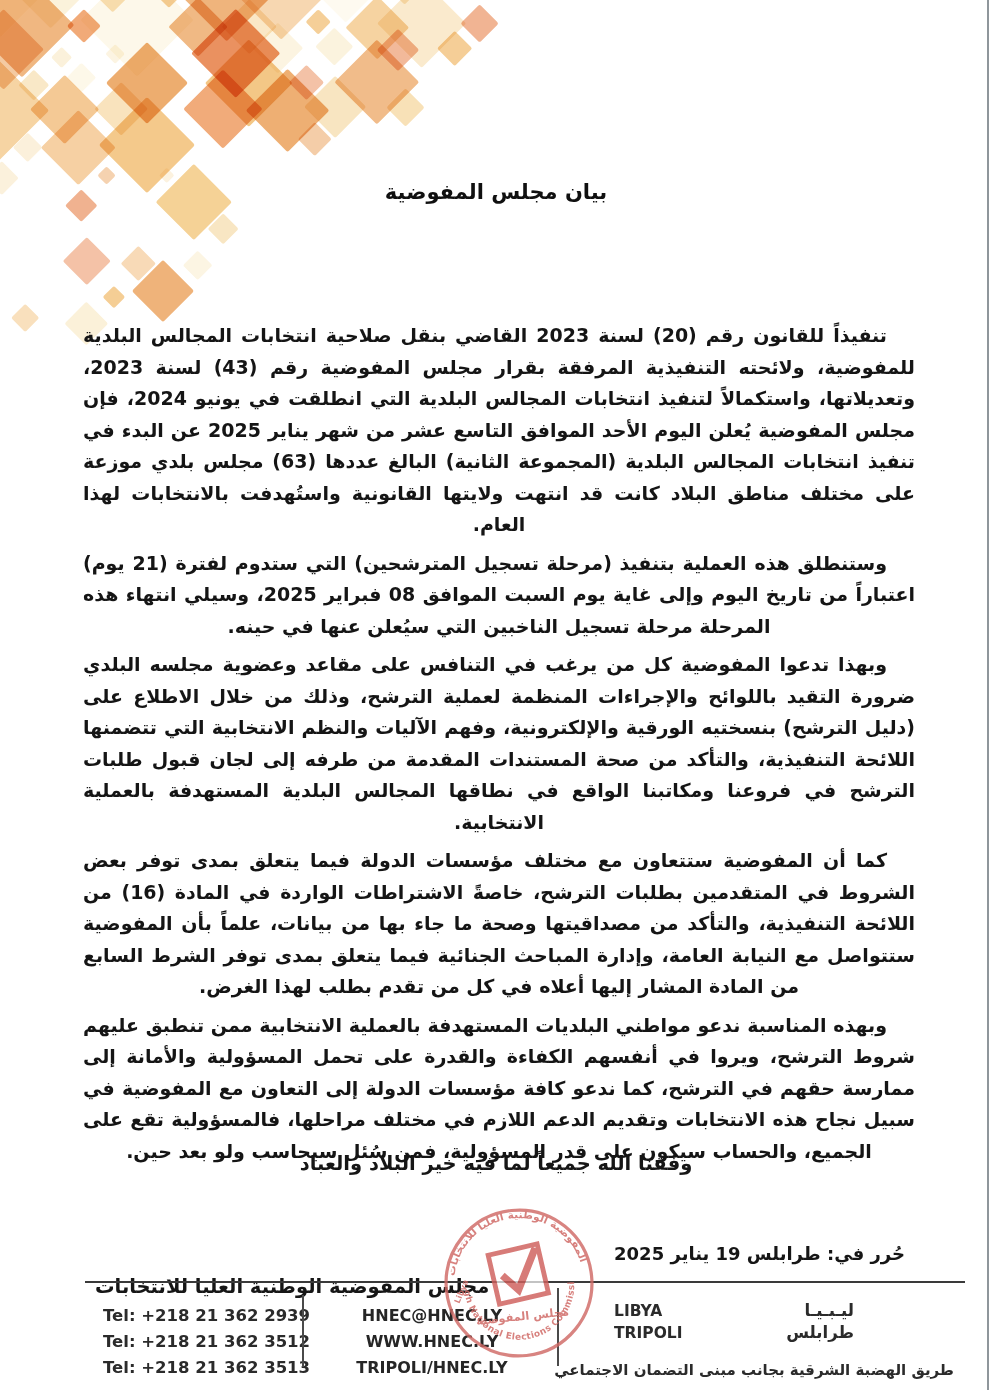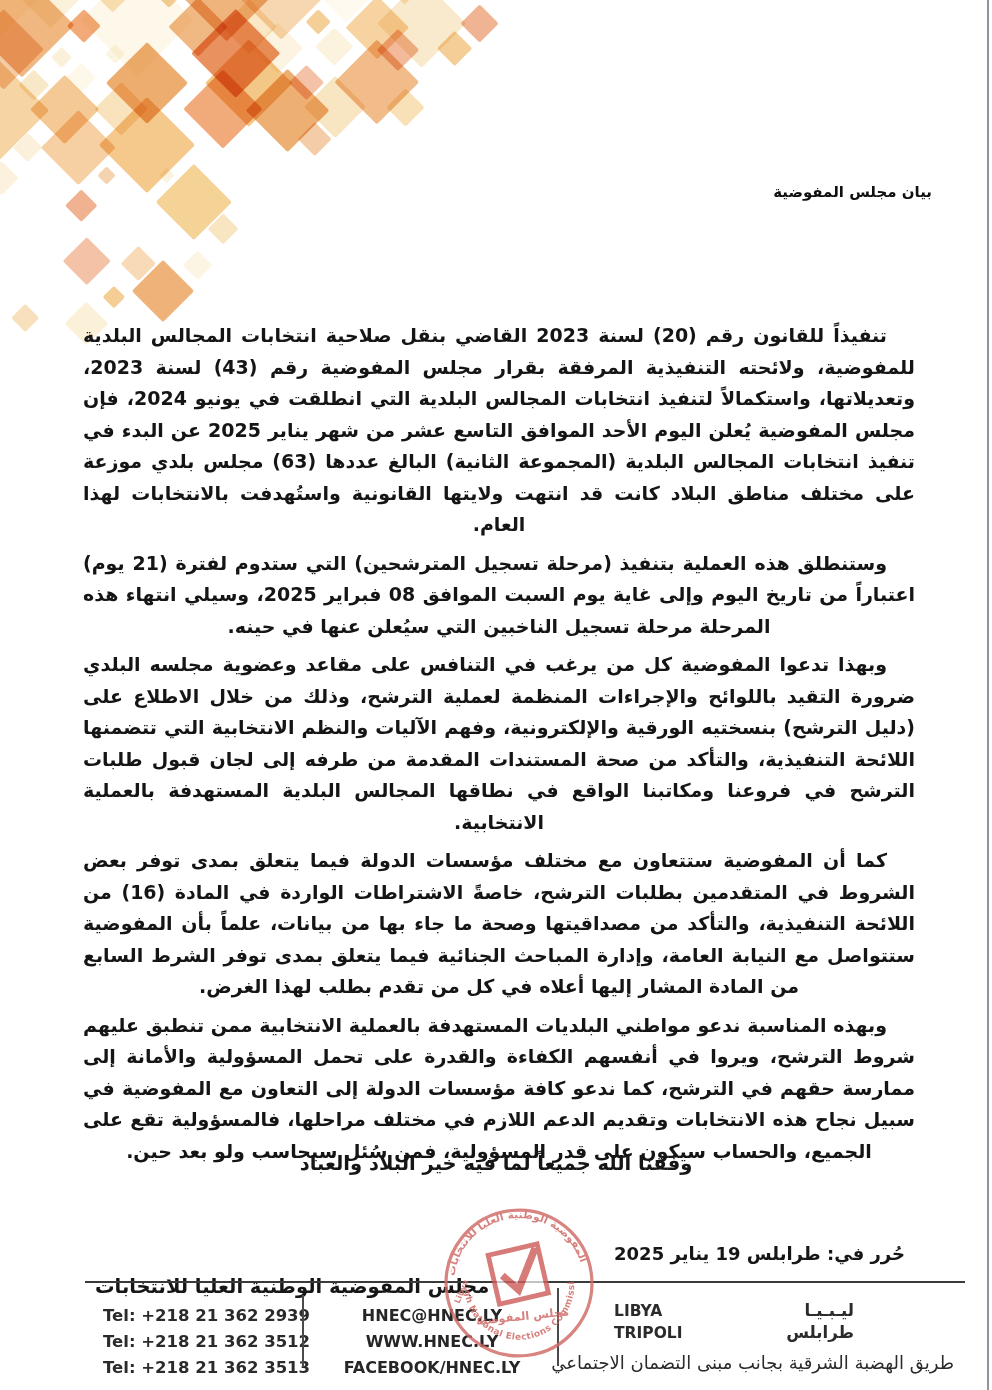--- a/index.html
+++ b/index.html
@@ -17,21 +17,21 @@
   
   .logo{position:absolute;top:52px;left:540px;width:410px;height:118px;display:flex;gap:12px;z-index:2;}
   .logo-box{width:102px;height:112px;flex:0 0 auto;}
   .logo-text{display:flex;flex-direction:column;justify-content:flex-start;width:296px;}
   .logo-ar{color:#4ba0d2;font-weight:bold;font-size:29px;line-height:37px;text-align:center;white-space:nowrap;}
   .logo-en{color:#17375e;font-weight:bold;font-size:14.6px;margin-top:4px;text-align:center;white-space:nowrap;}
 
   
   .headings{position:absolute;top:170px;left:60px;right:60px;text-align:center;z-index:2;}
   .headings>div{font-weight:bold;color:#101010;}
-  .h1{font-size:15px;line-height:45px;text-align:right;}
+  .h1{font-size:21px;line-height:45px;}
   .h2{font-size:21px;line-height:45px;}
   .h3{font-size:21px;line-height:45px;}
 
   
   .bodytext{
     position:absolute;top:320px;left:83px;width:832px;z-index:2;
     font-size:19px;font-weight:bold;line-height:31.5px;color:#151515;
     text-align:justify;text-align-last:center;-moz-text-align-last:center;
   }
   .bodytext p{margin:0 0 7px 0;text-indent:28px;}
@@ -58,21 +58,21 @@
   .v1{left:302px;top:1295px;height:72px;}
   .v2{left:557px;top:1288px;height:78px;}
   .f-phones{position:absolute;left:103px;top:1303px;font-size:16.5px;font-weight:bold;
     line-height:26px;color:#2b2b2b;z-index:2;white-space:nowrap;}
   .f-web{position:absolute;left:318px;top:1303px;width:228px;text-align:center;
     font-size:16px;font-weight:bold;line-height:26px;color:#262626;z-index:2;}
   .f-loc{position:absolute;left:602px;top:1300px;width:352px;z-index:2;color:#2b2b2b;}
   .loc-row{display:flex;justify-content:space-between;align-items:flex-start;}
   .loc-en{font-size:15.5px;font-weight:bold;line-height:22px;margin-left:12px;}
   .loc-ar{font-size:16.5px;font-weight:bold;line-height:22px;margin-right:100px;text-align:right;}
-  .addr{font-size:18px;font-weight:normal;text-align:right;margin-top:8px;white-space:nowrap;}
+  .addr{font-size:15px;font-weight:bold;text-align:right;margin-top:17px;white-space:nowrap;}
 </style>
 </head>
 <body>
 
 <div class="page">
 
   <div class="decor" id="decor">
       <div class="dia" style="left: -32.0481px; top: -39.8741px; width: 64.467px; height: 64.467px; background: rgb(253, 246, 227); opacity: 0.72;"></div>
       <div class="dia" style="left: 24.6593px; top: -33.2551px; width: 51.2423px; height: 51.2423px; background: rgb(251, 240, 214); opacity: 0.87;"></div>
       <div class="dia" style="left: 99.0407px; top: -19.6364px; width: 27.3579px; height: 27.3579px; background: rgb(244, 205, 139); opacity: 0.59;"></div>
@@ -170,21 +170,21 @@
     <div>Tel:  +218 21 362 2939</div>
     <div>Tel:  +218 21 362 3512</div>
     <div>Tel:  +218 21 362 3513</div>
   </div>
 
   <div class="vdiv v1"></div>
 
   <div class="f-web">
     <div>HNEC@HNEC.LY</div>
     <div>WWW.HNEC.LY</div>
-    <div>FACEBOOK/HNEC.LY</div>
+    <div>TRIPOLI/HNEC.LY</div>
   </div>
 
   <div class="vdiv v2"></div>
 
   <div class="f-loc">
     <div class="loc-row">
       <div class="loc-en">
         <div>LIBYA</div>
         <div>TRIPOLI</div>
       </div>

